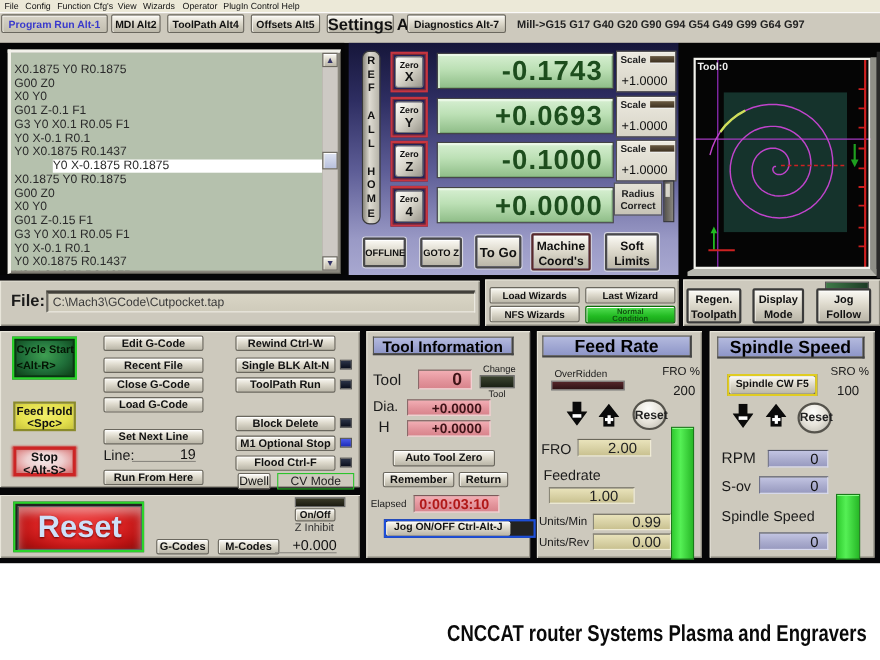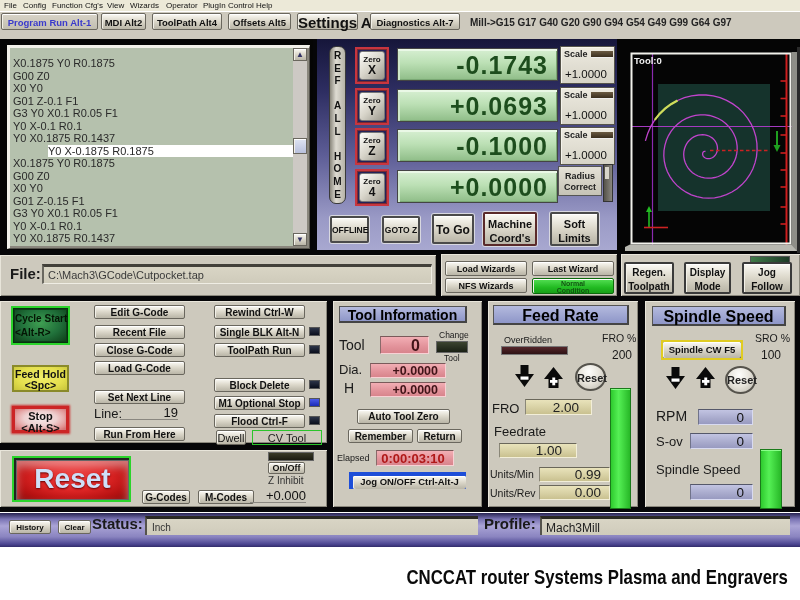--- a/index.html
+++ b/index.html
@@ -207,21 +207,21 @@
     <div class="btn" style="left:214px;top:41.5px;width:91px;height:14px;font-size:10px;line-height:13px;">ToolPath Run</div>
     <div class="btn" style="left:214px;top:76.5px;width:91px;height:14px;font-size:10px;line-height:13px;">Block Delete</div>
     <div class="btn" style="left:214px;top:94.5px;width:91px;height:14px;font-size:10px;line-height:13px;">M1 Optional Stop</div>
     <div class="btn" style="left:214px;top:112.5px;width:91px;height:14px;font-size:10px;line-height:13px;">Flood Ctrl-F</div>
     <div class="led" style="left:309px;top:26px;width:11px;height:9px;"></div>
     <div class="led" style="left:309px;top:44px;width:11px;height:9px;"></div>
     <div class="led" style="left:309px;top:79px;width:11px;height:9px;"></div>
     <div class="led" style="left:309px;top:97px;width:11px;height:9px;background:linear-gradient(180deg,#4a5ae8,#1a2ab8);"></div>
     <div class="led" style="left:309px;top:115px;width:11px;height:9px;"></div>
     <div class="btn" style="left:216px;top:129px;width:30px;height:15px;font-size:11px;line-height:14px;font-weight:normal;">Dwell</div>
-    <div class="abs" style="left:252px;top:129px;width:70px;height:15px;border:1px solid #2bc42b;font-size:11px;color:#222;text-align:center;line-height:14px;box-sizing:border-box;">CV Tool</div>
+    <div class="abs" style="left:252px;top:129px;width:70px;height:15px;border:1px solid #2bc42b;font-size:11px;color:#222;text-align:center;line-height:14px;box-sizing:border-box;">CV Mode</div>
   </div>
 
   <div class="panel" id="leftbot" style="left:0;top:450px;width:327px;height:57px;background:#cdc9bd;">
     <div class="abs" style="left:12px;top:6px;width:119px;height:46px;border:2px solid #2bd42b;background:#222;box-sizing:border-box;">
       <div class="abs" style="left:2px;top:2px;width:111px;height:38px;border:1px solid #666;background:radial-gradient(ellipse at 50% 40%,#ef4040 0%,#dd2525 45%,#b81212 75%,#8e0c0c 100%);box-shadow:inset 0 6px 8px rgba(255,255,255,0.45);color:#cfe0f8;font-size:28px;text-align:center;line-height:36px;font-weight:bold;text-shadow:0 1px 2px #600;">Reset</div>
     </div>
     <div class="btn" style="left:142px;top:40px;width:48px;height:14px;font-size:10px;line-height:13px;">G-Codes</div>
     <div class="btn" style="left:198px;top:40px;width:56px;height:14px;font-size:10px;line-height:13px;">M-Codes</div>
     <div class="abs" style="left:268px;top:2px;width:44px;height:7px;background:linear-gradient(180deg,#3a3a28,#1c1c12);border:1px solid #666;"></div>
     <div class="btn" style="left:268px;top:12px;width:37px;height:12px;font-size:9px;line-height:11px;">On/Off</div>
@@ -238,21 +238,21 @@
     <div class="lbl" style="left:111px;top:52px;font-size:8.5px;">Tool</div>
     <div class="lbl" style="left:6px;top:61px;font-size:13px;">Dia.</div>
     <div class="pinkf" style="left:37px;top:62px;width:76px;height:15px;font-size:12.5px;line-height:15px;padding-right:7px;font-weight:bold;">+0.0000</div>
     <div class="lbl" style="left:11px;top:79px;font-size:14px;">H</div>
     <div class="pinkf" style="left:37px;top:81px;width:76px;height:15px;font-size:12.5px;line-height:15px;padding-right:7px;font-weight:bold;">+0.0000</div>
     <div class="btn" style="left:24px;top:108px;width:93px;height:15px;font-size:10px;line-height:14px;">Auto Tool Zero</div>
     <div class="btn" style="left:15px;top:128px;width:65px;height:14px;font-size:10px;line-height:13px;">Remember</div>
     <div class="btn" style="left:84px;top:128px;width:45px;height:14px;font-size:10px;line-height:13px;">Return</div>
     <div class="lbl" style="left:4px;top:152px;font-size:9px;">Elapsed</div>
     <div class="pinkf" style="left:43px;top:149px;width:78px;height:16px;font-size:13px;line-height:15px;padding-right:4px;color:#b01818;font-weight:bold;text-align:center;">0:00:03:10</div>
-    <div class="abs" style="left:16px;top:171px;width:117px;height:17px;border:4px solid #1d4ed8;box-sizing:border-box;background:#222;padding-left:31px;">
+    <div class="abs" style="left:16px;top:171px;width:138px;height:17px;border:2px solid #1d4ed8;box-sizing:border-box;background:#222;padding-left:31px;">
         <div class="btn" style="left:0;top:0;width:113px;height:13px;font-size:9.5px;line-height:12px;border:none;">Jog ON/OFF Ctrl-Alt-J</div>
       </div>
   </div>
 
   <div class="panel" id="feedrate" style="left:488px;top:301px;width:150px;height:206px;background:#cdc9bd;">
     <div class="hdr" style="left:5px;top:4px;width:136px;height:20px;font-size:16px;line-height:19px;">Feed Rate</div>
     <div class="lbl" style="left:16px;top:34px;font-size:9px;">OverRidden</div>
     <div class="abs" style="left:13px;top:45px;width:65px;height:7px;background:linear-gradient(180deg,#55262a,#2e1215);border:1px solid #777;"></div>
     <div class="lbl" style="left:114px;top:31px;font-size:10.5px;">FRO %</div>
     <div class="lbl" style="left:124px;top:47px;font-size:12px;">200</div>
@@ -296,25 +296,17 @@
     <div class="abs" style="left:80px;top:65px;width:31px;height:28px;border-radius:50%;background:radial-gradient(ellipse at 45% 28%,#fdfdfb 0%,#e6e3da 50%,#b6b3a8 100%);border:2px solid #55534c;box-sizing:border-box;font-size:11px;font-weight:bold;color:#222;text-align:center;line-height:24px;">Reset</div>
     <div class="lbl" style="left:11px;top:107px;font-size:14px;">RPM</div>
     <div class="lavf" style="left:53px;top:108px;width:55px;height:16px;font-size:13.5px;line-height:15px;padding-right:8px;">0</div>
     <div class="lbl" style="left:11px;top:133px;font-size:13px;">S-ov</div>
     <div class="lavf" style="left:45px;top:132px;width:63px;height:16px;font-size:13.5px;line-height:15px;padding-right:8px;">0</div>
     <div class="abs" style="left:115px;top:148px;width:20px;height:58px;background:linear-gradient(90deg,#2ecb2e,#55f055 40%,#27b827);border:1px solid #1a7a1a;box-shadow:inset 0 1px 0 #88ff88;"></div>
     <div class="lbl" style="left:11px;top:161px;font-size:13px;">Spindle Speed</div>
     <div class="lavf" style="left:45px;top:183px;width:63px;height:16px;font-size:13.5px;line-height:15px;padding-right:8px;">0</div>
   </div>
 
-  <div class="abs" id="statusbar" style="left:0;top:513px;width:800px;height:34px;background:linear-gradient(180deg,#262250 0%,#7a74b4 18%,#aaa4d6 38%,#8a84c0 70%,#4a4490 92%,#322c6a 100%);">
-    <div class="btn" style="left:9px;top:7px;width:42px;height:14px;font-size:8px;line-height:13px;">History</div>
-    <div class="btn" style="left:58px;top:7px;width:33px;height:14px;font-size:8px;line-height:13px;">Clear</div>
-    <div class="lbl" style="left:92px;top:2px;font-size:15px;font-weight:bold;">Status:</div>
-    <div class="abs" style="left:145px;top:3px;width:333px;height:19px;background:linear-gradient(180deg,#d9d5c5,#cfcbbb);border-top:3px solid #2a2824;border-left:2px solid #55534c;box-sizing:border-box;font-size:10px;color:#333;padding:3px 0 0 5px;">Inch</div>
-    <div class="lbl" style="left:484px;top:2px;font-size:15px;font-weight:bold;">Profile:</div>
-    <div class="abs" style="left:540px;top:3px;width:250px;height:19px;background:linear-gradient(180deg,#d9d5c5,#cfcbbb);border-top:3px solid #2a2824;border-left:2px solid #55534c;box-sizing:border-box;font-size:12px;color:#222;padding:2px 0 0 4px;">Mach3Mill</div>
-  </div>
 
   <div class="abs" style="left:0;top:547px;width:800px;height:56px;background:#fff;">
     <div style="position:absolute;right:12px;top:18px;font-size:21px;font-weight:bold;color:#0a0a0a;white-space:nowrap;transform:scaleX(0.80);transform-origin:100% 0;">CNCCAT router Systems Plasma and Engravers</div>
   </div>
 </div>
 
 </body></html>

